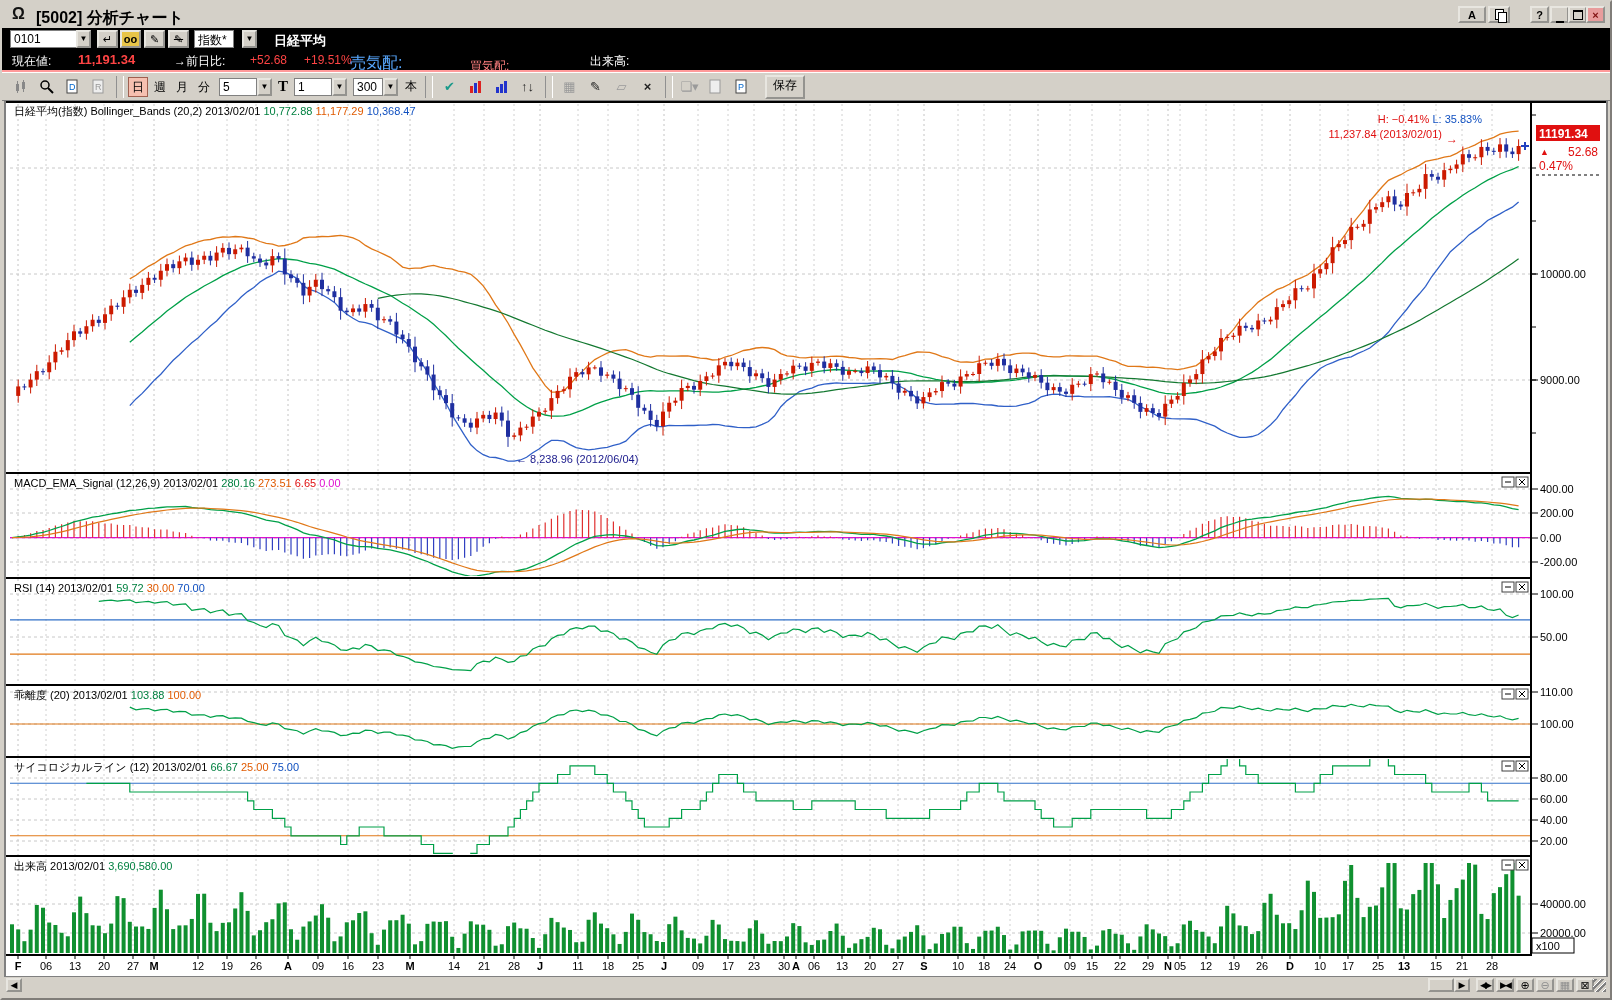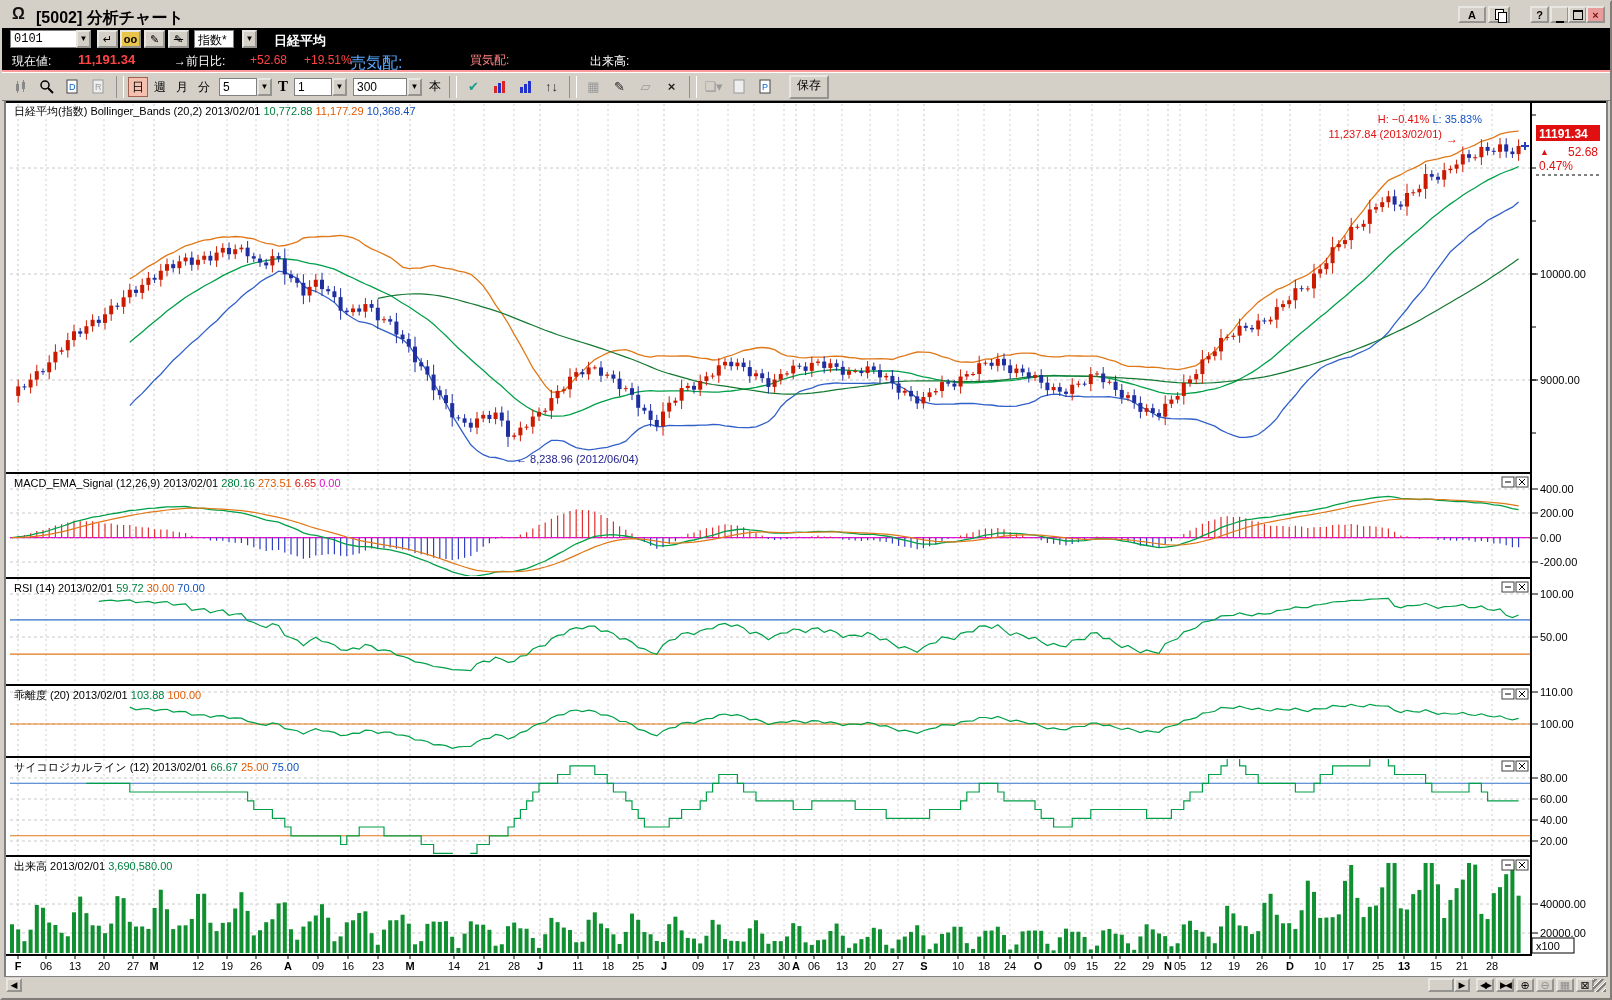--- a/index.html
+++ b/index.html
@@ -1336,39 +1336,39 @@
     <span id="wtitle" class="abs">[5002] 分析チャート</span>
     <div class="winbtn abs" style="left:1456px;width:28px">A</div>
     <div class="winbtn abs" style="left:1486px;width:22px"><span class="iconpage"></span></div>
     <div class="winbtn abs" style="left:1528px;width:19px">?</div>
     <div class="winbtn abs" style="left:1548px;width:19px"><span class="minbar"></span></div>
     <div class="winbtn abs" style="left:1566px;width:19px"><span class="iconrestore"></span></div>
     <div class="winbtn abs" style="left:1584px;width:19px;background:#e89c9c;color:#801010">×</div>
   </div>
 
   <div id="row1" class="blackrow abs">
-    <input class="combo abs" style="left: 8px; top: 2px; width: 76px; font-family: Liberation Mono, monospace;" value="0101">
+    <input class="combo abs" style="left: 8px; top: 2px; width: 76px;" value="0101">
     <div class="comboarrow abs" style="left:74px;top:2px">▼</div>
     <div class="sbtn abs" style="left:95px;top:2px"><span>↵</span></div>
     <div class="sbtn abs" style="left:118px;top:2px;background:#e8c448"><span class="b">oo</span></div>
     <div class="sbtn abs" style="left:142px;top:2px"><span>✎</span></div>
     <div class="sbtn abs" style="left:166px;top:2px"><span style="text-decoration:line-through">✎</span></div>
     <div class="combo abs" style="left:192px;top:2px;width:40px">指数*</div>
     <div class="comboarrow abs" style="left:240px;top:2px">▼</div>
     <span class="abs b" style="left:272px;top:4px;color:#fff;font-size:13px">日経平均</span>
   </div>
 
   <div id="row2" class="blackrow abs">
     <span class="wlabel abs" style="left:10px;top:3px">現在値:</span>
     <span class="rlabel abs b" style="left:76px;top:2px;font-size:13px">11,191.34</span>
     <span class="wlabel abs" style="left:172px;top:3px">→前日比:</span>
     <span class="rlabel abs" style="left:248px;top:3px">+52.68</span>
     <span class="rlabel abs" style="left:302px;top:3px">+19.51%</span>
     <span class="blabel abs" style="left:348px;top:3px">売気配:</span>
-    <span class="plabel abs" style="left:468px;top:2px">買気配:</span>
+    <span class="plabel abs" style="left:468px;top:8px">買気配:</span>
     <span class="wlabel abs" style="left:588px;top:3px">出来高:</span>
   </div>
   <div id="redline" class="abs"></div>
 
   <div id="toolbar" class="abs">
     <div class="tbtn">
         <svg width="14" height="14">
           <rect x="2" y="4" width="3" height="7" fill="#888"></rect>
           <line x1="3.5" y1="1" x2="3.5" y2="13" stroke="#888"></line>
           <rect x="8" y="2" width="3" height="7" fill="#888"></rect>
@@ -1401,21 +1401,21 @@
     <div class="tcombo">
         <div class="combo" style="width:38px">5</div>
         <div class="comboarrow">▼</div>
       </div>
     <span class="b" style="font-size:15px;margin:0 3px;font-family:'Liberation Serif',serif">T</span>
     <div class="tcombo">
         <div class="combo" style="width:38px">1</div>
         <div class="comboarrow">▼</div>
       </div>
     <div class="tcombo">
-        <div class="combo" style="width:54px">300</div>
+        <div class="combo" style="width:30px">300</div>
         <div class="comboarrow">▼</div>
       </div>
     <span style="font-size:12px;margin:0 4px">本</span>
     <div class="tsep"></div>
     <div class="tbtn">
         <span style="color:#1a9a8a">✔</span>
       </div>
     <div class="tbtn">
         <svg width="14" height="14">
           <rect x="1" y="6" width="3" height="7" fill="#d22"></rect>

